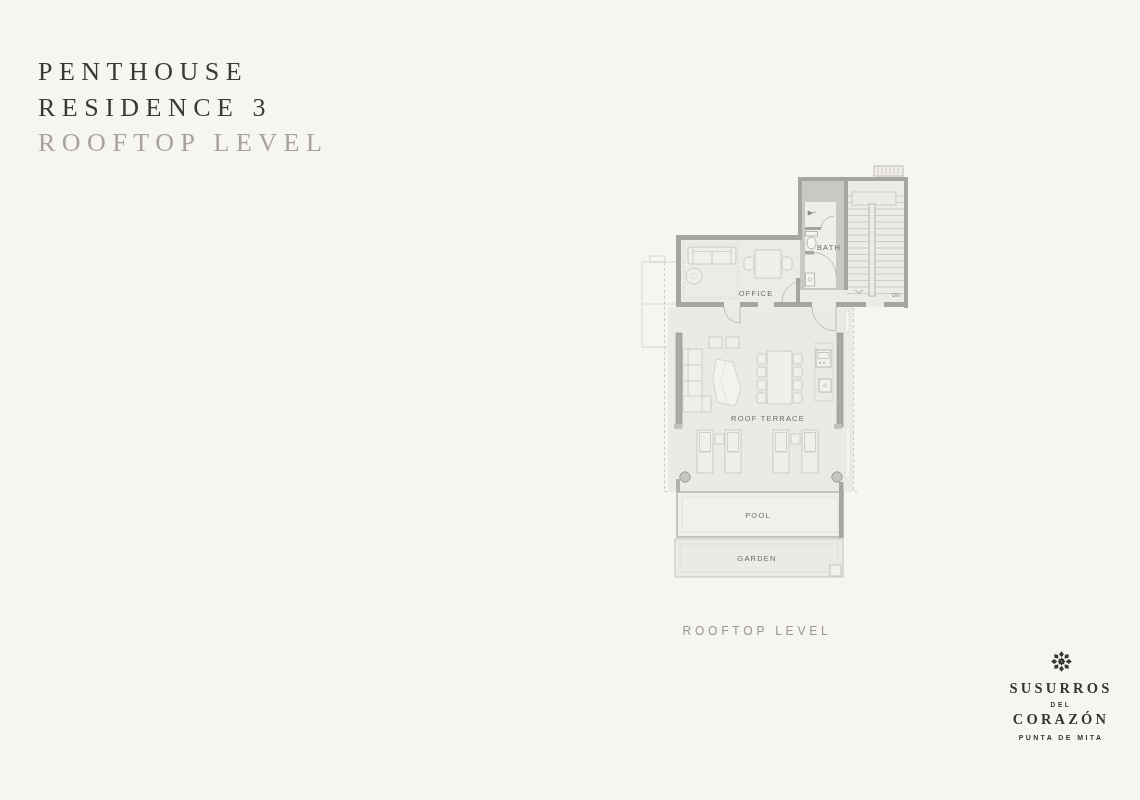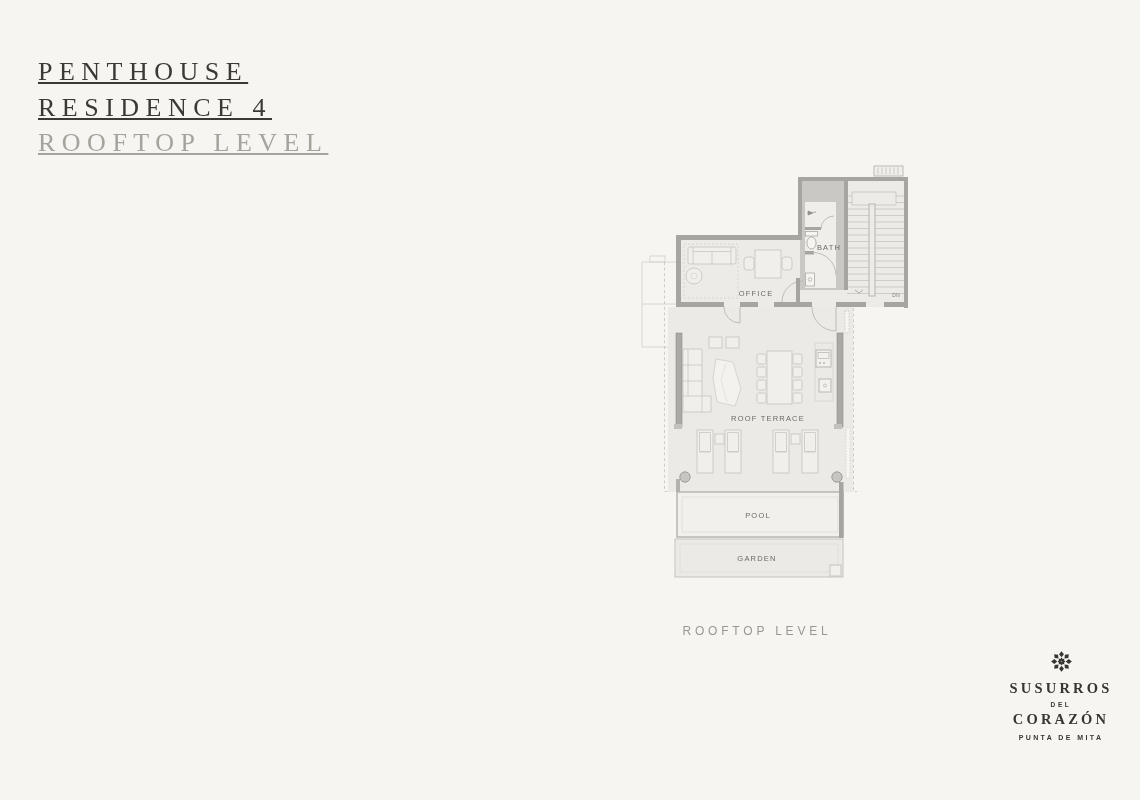--- a/index.html
+++ b/index.html
@@ -6,21 +6,21 @@
   body{
     width:1140px;height:800px;position:relative;overflow:hidden;
     background:#f7f5f1;
     font-family:"Liberation Sans", sans-serif;
   }
   
   .title-block{position:absolute;left:38px;top:54px;}
   .title-line{
     font-family:"Liberation Serif", serif;
     font-size:26px;line-height:35.5px;letter-spacing:6.5px;
-    color:#3b3936;font-weight:500;white-space:nowrap;text-decoration:underline;
+    color:#3b3936;font-weight:500;white-space:nowrap;
   }
   .title-line.muted{color:#a6a29c;}
   
   .plan-caption{
     position:absolute;left:597px;top:624px;width:320px;text-align:center;
     font-size:12px;letter-spacing:3.8px;color:#9b9791;font-weight:500;
   }
   
   .brand{position:absolute;left:1006px;top:650px;width:110px;text-align:center;color:#373632;}
   .brand .rosette{display:block;margin:0 auto 7px auto;}
@@ -39,21 +39,21 @@
   .furn-line{fill:none;stroke:#c9c7c3;stroke-width:0.8;}
   .light-line{fill:none;stroke:#d8d6d2;stroke-width:1;}
   .dash{fill:none;stroke:#c9c7c3;stroke-width:0.9;stroke-dasharray:3 2.6;}
   .arc{fill:none;stroke:#b9b7b3;stroke-width:0.9;}
 </style>
 </head>
 <body>
 
 <div class="title-block">
   <div class="title-line">PENTHOUSE</div>
-  <div class="title-line">RESIDENCE 4</div>
+  <div class="title-line">RESIDENCE 3</div>
   <div class="title-line muted">ROOFTOP LEVEL</div>
 </div>
 
 <svg class="plan-svg" width="320" height="440" viewBox="615 155 320 440">
 
   <g>
     <path class="light-line" d="M677 262 H642 V347 H677 M642 304 H677"></path>
     <rect class="light-line" x="650" y="256" width="15" height="6" fill="none"></rect>
   </g>
 

